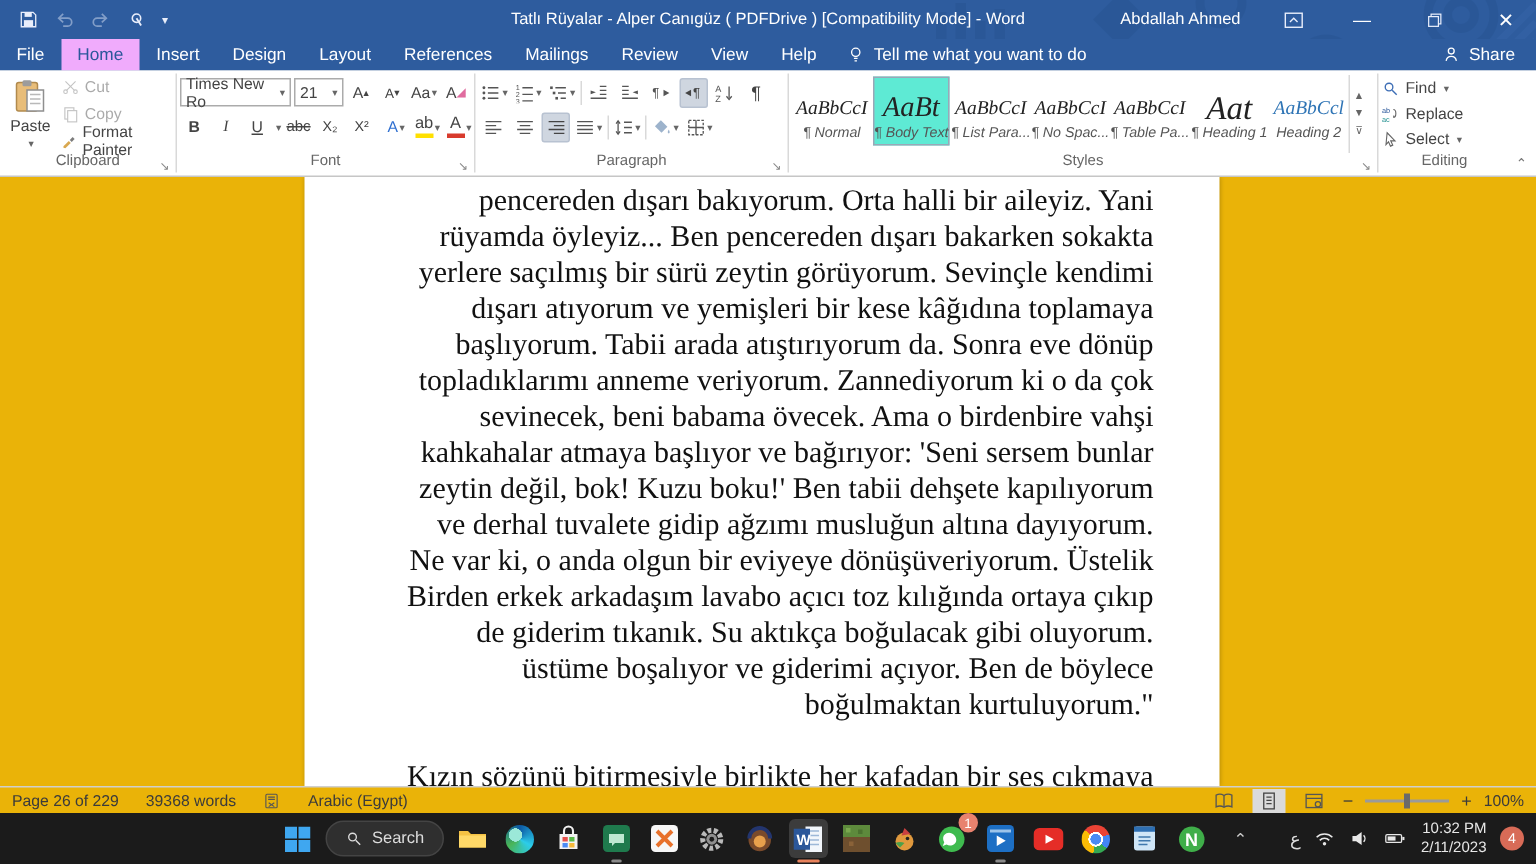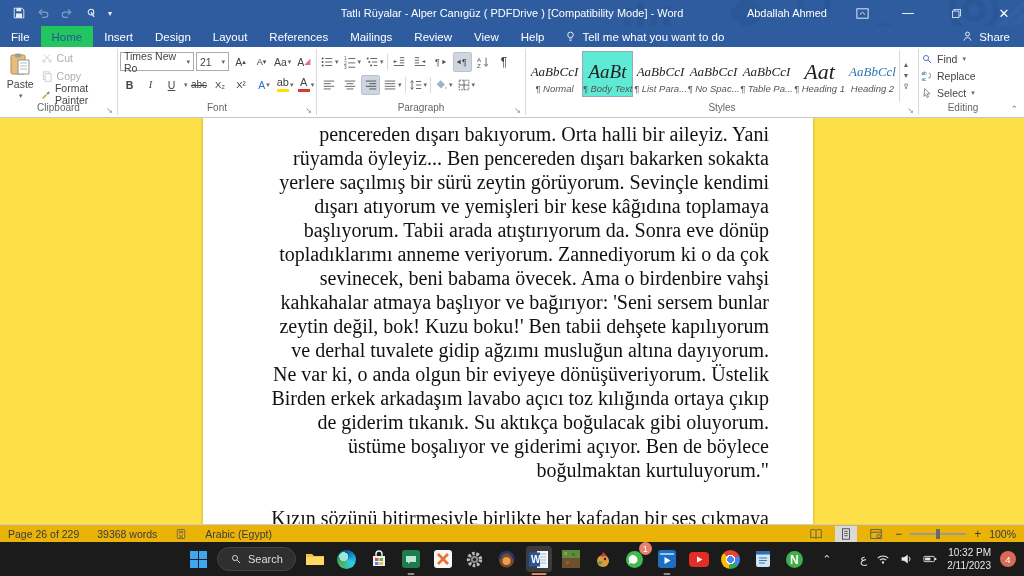--- a/index.html
+++ b/index.html
@@ -12,21 +12,21 @@
   .qat { display:flex; align-items:center; gap:10px; padding-left:12px; z-index:2; }
   .qat svg { display:block; }
   .qat .dim { opacity:.45; }
   .tb-title { position:absolute; left:0; right:0; text-align:center; font-size:11px; color:#fff; z-index:1; }
   .tb-right { margin-left:auto; display:flex; align-items:center; gap:28px; padding-right:10px; z-index:2; font-size:11px; }
   .winbtn { display:flex; align-items:center; justify-content:center; width:20px; height:20px; }
 
   
   .tabsrow { height:21px; background:#2e5c9e; display:flex; align-items:stretch; color:#fff; font-size:11.5px; position:relative; }
   .tab { display:flex; align-items:center; padding:0 11px; cursor:default; }
-  .tab.active { background:#22c55e; color:#2b579a; }
+  .tab.active { background:#f0abfc; color:#2b579a; }
   .tellme { display:flex; align-items:center; gap:5px; padding:0 9px; }
   .share { margin-left:auto; display:flex; align-items:center; gap:5px; padding-right:14px; }
 
   
   .ribbon { height:71px; background:#fff; border-bottom:1px solid #c6c6c6; display:flex; font-size:10.5px; color:#444; position:relative; }
   .rgroup { position:relative; display:flex; flex-direction:column; padding:3px 2px 0 2px; }
   .rgroup .gbody { flex:1; display:flex; }
   .glabel { height:15px; display:flex; align-items:flex-start; justify-content:center; color:#666; font-size:10px; position:relative; }
   .launcher { position:absolute; right:2px; bottom:2px; font-size:8px; color:#8a8a8a; line-height:1; }
   .gsep { width:1px; background:#d9d9d9; margin:2px 0; }
@@ -59,21 +59,21 @@
   .s-name { font-size:9.5px; color:#555; white-space:nowrap; }
   .galarrows { display:flex; flex-direction:column; justify-content:center; border-left:1px solid #d9d9d9; width:13px; align-items:center; color:#666; font-size:7px; gap:4px; }
 
   
   .editcol { display:flex; flex-direction:column; justify-content:center; gap:2px; }
   .edititem { display:flex; align-items:center; gap:4px; font-size:10.5px; height:15px; }
 
   .collapse { position:absolute; right:6px; bottom:3px; color:#777; font-size:9px; }
 
   
-  .docarea { position:relative; height:406px; background:#fde047; overflow:hidden; }
+  .docarea { position:relative; height:406px; background:#eab308; overflow:hidden; }
   .page { position:absolute; left:203px; top:0; width:610px; height:406px; background:#fff; box-shadow:0 0 3px rgba(0,0,0,.25); padding:4px 44px 0 34px; }
   .docline { font-family:"Liberation Serif",serif; font-size:20px; line-height:24px; color:#111; text-align:right; white-space:nowrap; }
   .parabreak { margin-top:24px; }
 
   
   .statusbar { height:18px; background:#eab308; border-top:1px solid #cfcfcf; display:flex; align-items:center; font-size:10.5px; color:#3b3b3b; padding:0 8px; }
   .sb-item { margin-right:18px; display:flex; align-items:center; gap:4px; }
   .sb-right { margin-left:auto; display:flex; align-items:center; gap:8px; }
   .viewbtn { display:flex; align-items:center; justify-content:center; width:22px; height:16px; }
   .viewbtn.on { background:#dadada; }

